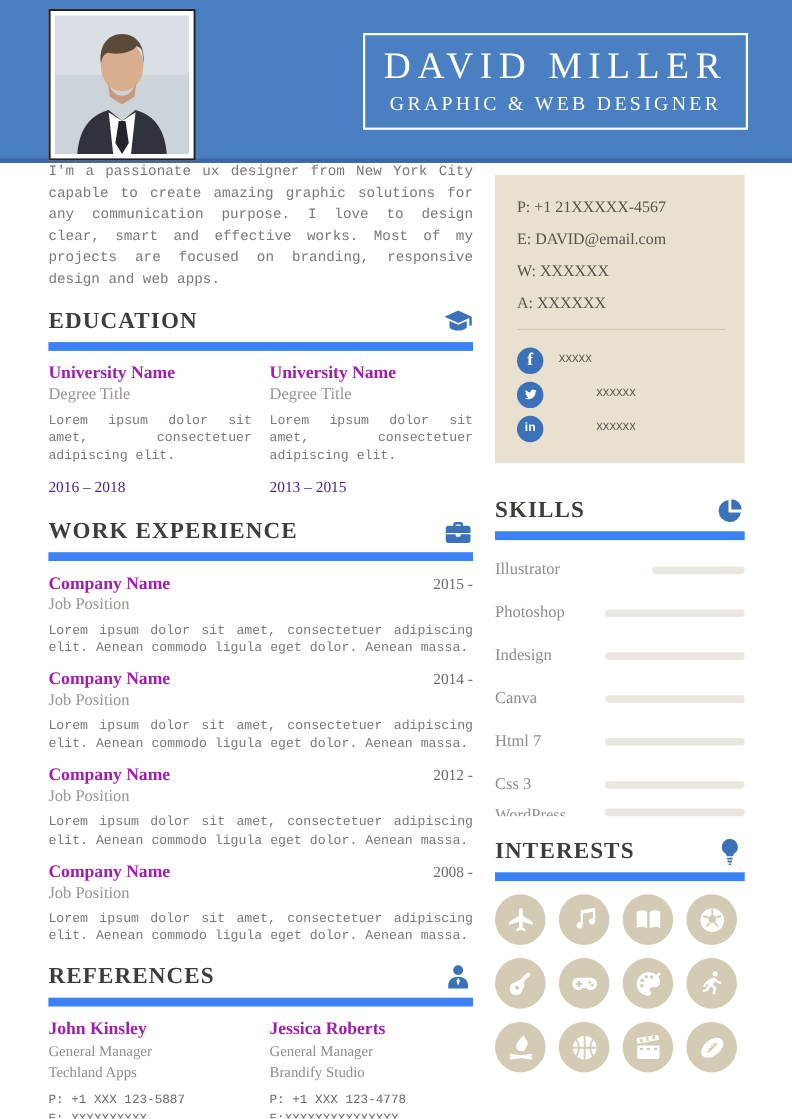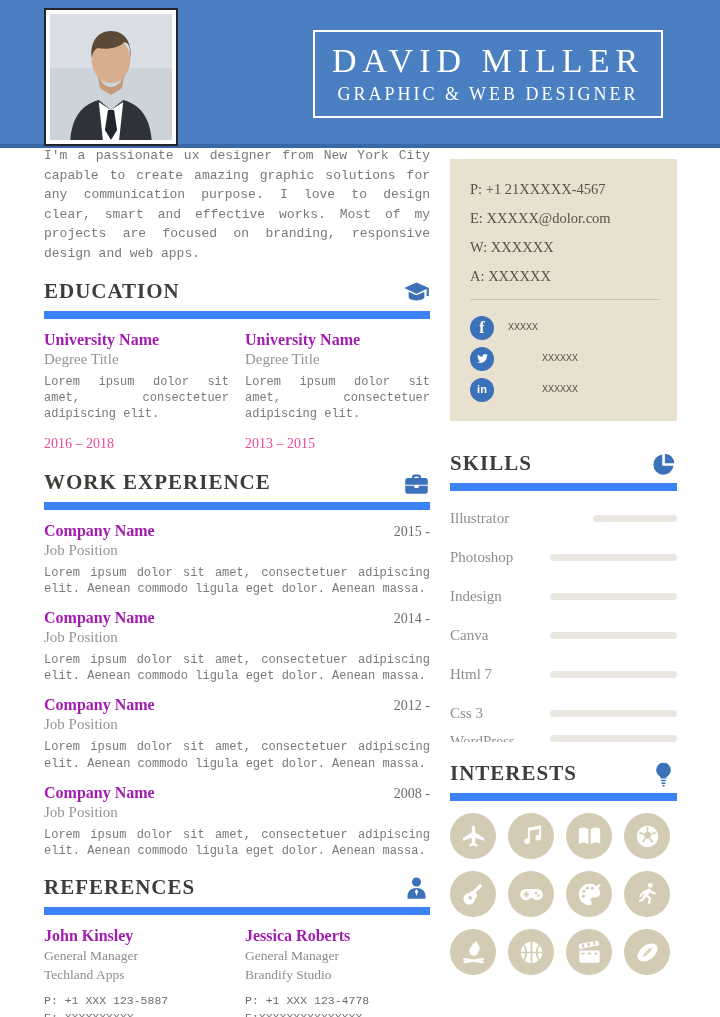--- a/index.html
+++ b/index.html
@@ -5,21 +5,21 @@
   html,body{margin:0;padding:0;background:#fff;}
   .page{position:relative;width:720px;height:1017px;background:#fff;overflow:hidden;
         font-family:"Liberation Sans",sans-serif;}
 
   
   .header{position:absolute;left:0;top:0;width:720px;height:144px;
           background:#4a7fc1;border-bottom:4px solid #3a67a5;}
   .photo-frame{position:absolute;left:44px;top:8px;width:122px;height:126px;
                background:#fff;border:2px solid #23232d;padding:4px;}
   .photo-frame svg{display:block;width:100%;height:100%;}
-  .title-box{position:absolute;left:313px;top:30px;width:346px;height:84px;
+  .title-box{position:absolute;left:330px;top:30px;width:346px;height:84px;
              border:2px solid #ffffff;display:flex;flex-direction:column;
              align-items:center;justify-content:center;color:#fff;text-align:right;}
   .name{font-family:cursive;font-size:34px;letter-spacing:6px;line-height:1.05;white-space:nowrap;}
   .job-title{font-family:cursive;font-size:18px;letter-spacing:3px;margin-top:6px;white-space:nowrap;}
 
   
   .main{position:absolute;left:0;top:132px;width:720px;height:869px;}
   .col-left{position:absolute;left:44px;top:0;width:386px;}
   .col-right{position:absolute;left:450px;top:0;width:227px;}
   .intro{margin-top:14px;font-family:"Liberation Mono",monospace;font-size:13px;
@@ -33,21 +33,21 @@
   .sec-icon svg{width:27px;height:27px;fill:#3b71b8;}
 
   
   .edu-head{margin-top:16px;}
   .edu-grid{display:flex;gap:16px;margin-top:12px;}
   .edu-item{flex:1;}
   .item-title{font-family:cursive;font-size:16px;color:#a21caf;font-weight:bold;}
   .item-sub{font-family:cursive;font-size:15px;color:#989590;margin-top:2px;}
   .item-desc{font-family:"Liberation Mono",monospace;font-size:12px;line-height:1.35;
              color:#7b7974;text-align:justify;margin-top:6px;}
-  .item-years{font-family:cursive;font-size:14px;color:#ec4899;margin-top:13px;}
+  .item-years{font-family:cursive;font-size:14px;color:#4c1d95;margin-top:13px;}
 
   
   .work-head{margin-top:18px;}
   .work-entry{margin-top:12px;margin-bottom:10px;}
   .work-top{display:flex;justify-content:space-between;align-items:baseline;}
   .work-years{font-family:cursive;font-size:14px;color:#6e6c67;}
 
   
   .ref-head{margin-top:16px;}
   .ref-grid{display:flex;gap:16px;margin-top:12px;}
@@ -216,21 +216,21 @@
             <div>E:XXXXXXXXXXXXXXX</div>
           </div>
         </div>
       </div>
     </div>
 
     <div class="col-right">
 
       <div class="contact-box">
         <div class="c-line">P: +1 21XXXXX-4567</div>
-        <div class="c-line">E: XXXXX@dolor.com</div>
+        <div class="c-line">E: DAVID@email.com</div>
         <div class="c-line">W: XXXXXX</div>
         <div class="c-line">A: XXXXXX</div>
         <hr class="c-divider">
         <div class="soc-row r1">
           <span class="soc-circle">
               <span class="fb-letter">f</span>
             </span>
           <span class="soc-label">XXXXX</span>
         </div>
         <div class="soc-row r2">

